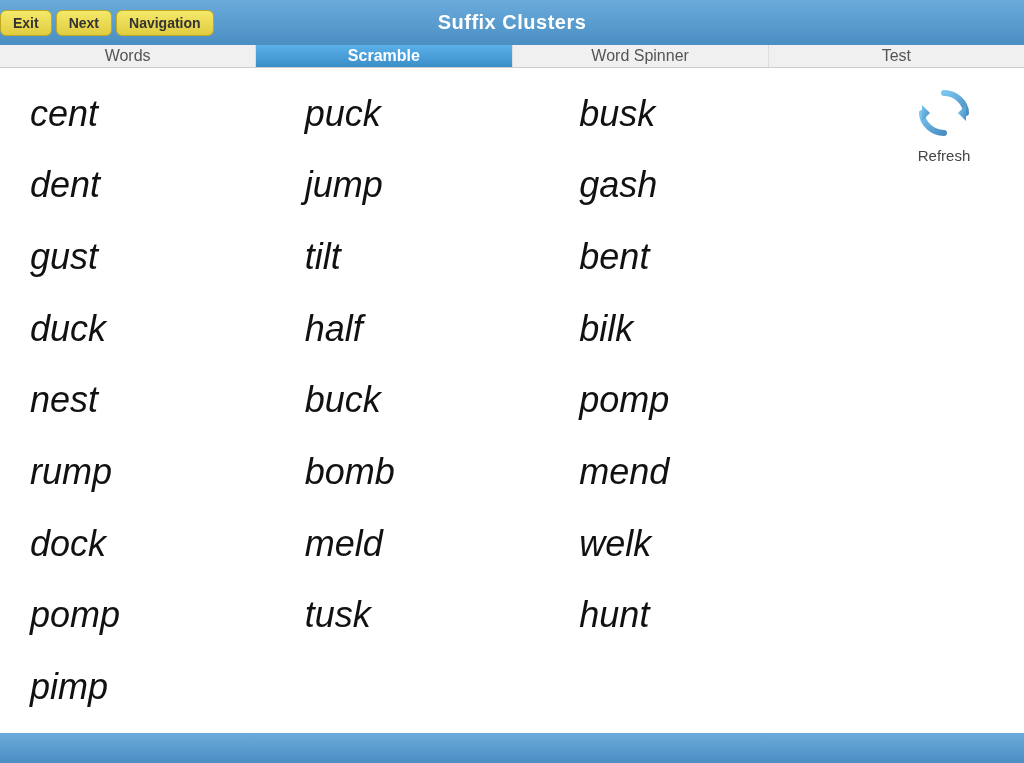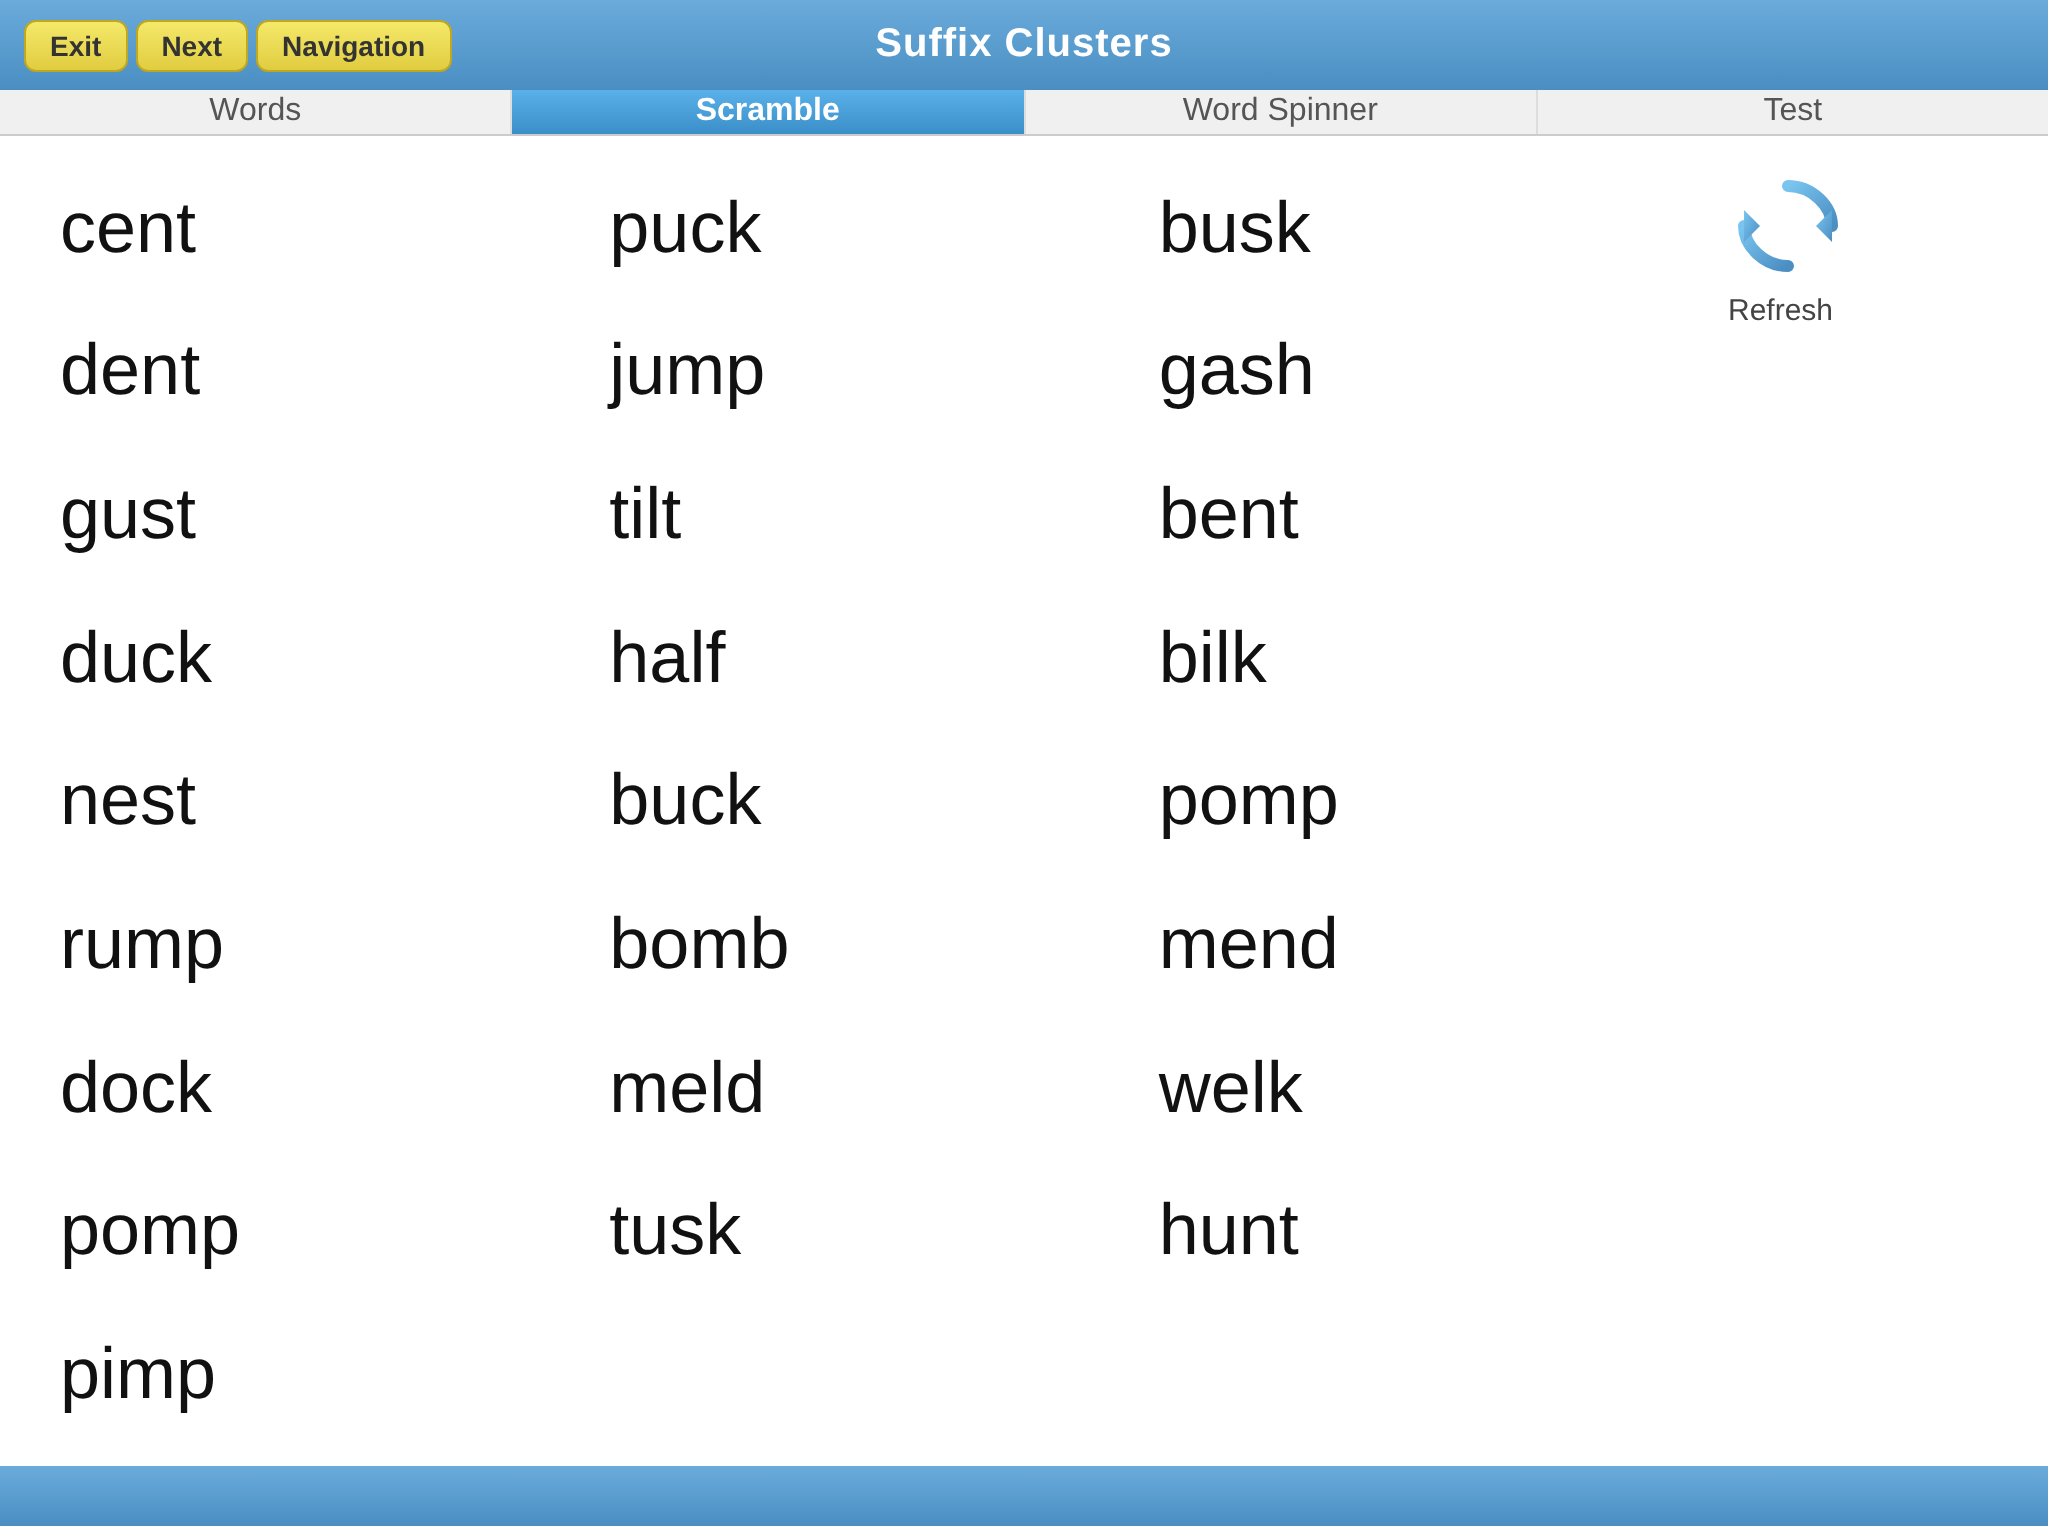--- a/index.html
+++ b/index.html
@@ -27,21 +27,21 @@
 
     .header-title {
       color: white;
       font-size: 20px;
       font-weight: bold;
       letter-spacing: 0.5px;
     }
 
     .header-buttons {
       position: absolute;
-      left: 12px;
+      left: 0;
       display: flex;
       gap: 4px;
       justify-content: center;
     }
 
     .header-btn {
       background: linear-gradient(to bottom, #f5e96a, #e0cc40);
       border: 1px solid #bfa820;
       border-radius: 6px;
       padding: 4px 12px;
@@ -100,28 +100,29 @@
       row-gap: 0;
     }
 
     .word-cell {
       display: flex;
       align-items: center;
       padding: 4px 10px;
       font-size: 36px;
       color: #111;
       font-weight: 300;
+      font-style: italic;
     }
 
     
     .refresh-area {
       width: 160px;
       display: flex;
       flex-direction: column;
-      align-items: flex-start;
+      align-items: center;
       padding-top: 15px;
       flex-shrink: 0;
     }
 
     .refresh-icon {
       width: 60px;
       height: 60px;
       display: flex;
       align-items: center;
       justify-content: center;

